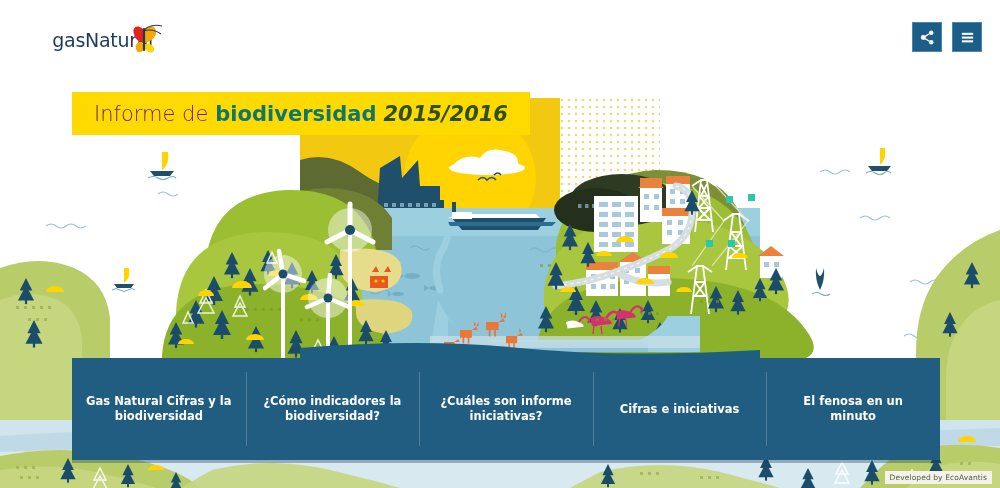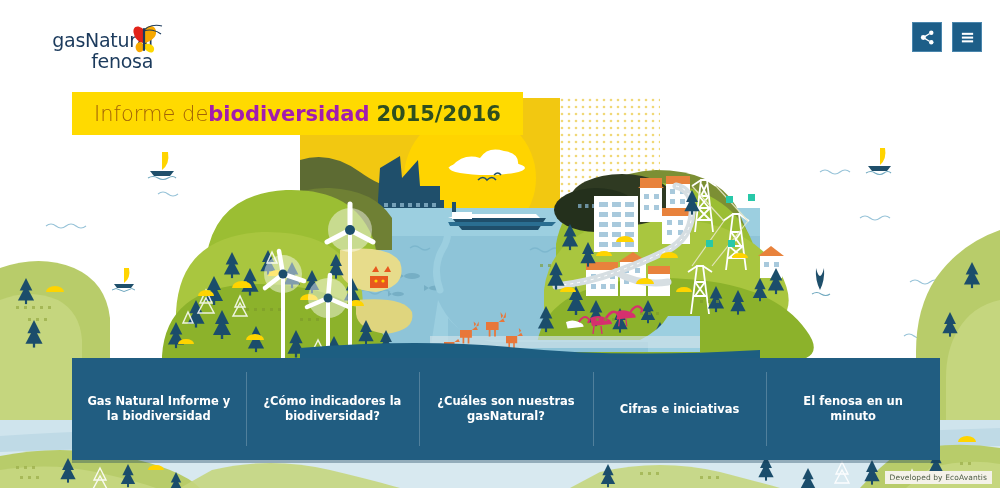--- a/index.html
+++ b/index.html
@@ -65,23 +65,23 @@
   #title-banner {
     position: absolute;
     left: 72px; top: 92px;
     height: 43px;
     padding: 0 22px;
     background: #FFDA00;
     display: flex; align-items: center;
     z-index: 30;
     white-space: nowrap;
   }
-  #title-banner .t-light { color: #a16207; font-size: 21px; font-weight: 300; font-family: "DejaVu Sans", sans-serif;}
-  #title-banner .t-semi  { color: #a21caf; font-size: 21px; font-weight: 700; font-family: "DejaVu Sans", sans-serif; }
-  #title-banner .t-bold  { color: #2f4f1f; font-size: 21px; font-weight: 700; font-family: "DejaVu Sans", sans-serif; margin-left: 7px;}
+  #title-banner .t-light { color: #701a75; font-size: 21px; font-weight: 300; font-family: "DejaVu Sans", sans-serif;}
+  #title-banner .t-semi  { color: #0f766e; font-size: 21px; font-weight: 700; font-family: "DejaVu Sans", sans-serif; margin-left: 7px;}
+  #title-banner .t-bold  { color: #2f4f1f; font-size: 21px; font-weight: 700; font-family: "DejaVu Sans", sans-serif; margin-left: 7px; font-style: italic;}
 
   
   #navbar {
     position: absolute;
     left: 72px; top: 358px;
     width: 868px; height: 102px;
     background: #215d81;
     display: flex;
     z-index: 35;
     box-shadow: 0 3px 0 rgba(20,60,85,0.35);
@@ -801,21 +801,20 @@
         <rect x="708" y="476" width="3" height="3"></rect>
         <rect x="716" y="476" width="3" height="3"></rect>
       <rect x="960" y="462" width="3" height="3"></rect>
         <rect x="968" y="462" width="3" height="3"></rect>
     </g>
   </svg>
 
   <div id="logo">
     <div class="logo-text">
       <span class="logo-line1">gasNatural</span>
-      <span class="logo-line2">fenosa</span>
     </div>
     <svg class="butterfly" viewBox="0 0 46 36">
       <path d="M20,6 C14,2 10,6 12,12 C13,17 17,20 21,21 L22,8 Z" fill="#e2231a"></path>
       <path d="M22,8 C26,2 33,3 34,9 C35,15 29,19 23,21 Z" fill="#f7a800"></path>
       <path d="M19,20 C14,20 12,25 15,29 C18,32 22,29 23,24 Z" fill="#f7a800"></path>
       <path d="M23,22 C28,21 33,24 32,28 C31,32 26,31 23,27 Z" fill="#fdd800"></path>
       <path d="M22,7 L22,28" stroke="#1b3a5c" stroke-width="2.2" stroke-linecap="round"></path>
       <path d="M22,8 C26,4 33,2 40,4" stroke="#1b3a5c" stroke-width="1.1" fill="none"></path>
       <path d="M22,9 C27,7 34,8 39,12" stroke="#1b3a5c" stroke-width="1.1" fill="none"></path>
     </svg>
@@ -839,22 +838,22 @@
     </div>
   </div>
 
   <div id="title-banner">
     <span class="t-light">Informe de</span>
     <span class="t-semi">biodiversidad</span>
     <span class="t-bold">2015/2016</span>
   </div>
 
   <div id="navbar">
-    <div class="navitem">Gas Natural Informe y la biodiversidad</div>
+    <div class="navitem">Gas Natural Cifras y la biodiversidad</div>
     <div class="navitem">¿Cómo indicadores la biodiversidad?</div>
-    <div class="navitem">¿Cuáles son nuestras gasNatural?</div>
+    <div class="navitem">¿Cuáles son informe iniciativas?</div>
     <div class="navitem">Cifras e iniciativas</div>
     <div class="navitem">El fenosa en un minuto</div>
   </div>
 
   <div id="credit">Developed by EcoAvantis</div>
 
 </div>
 
 </body></html>

